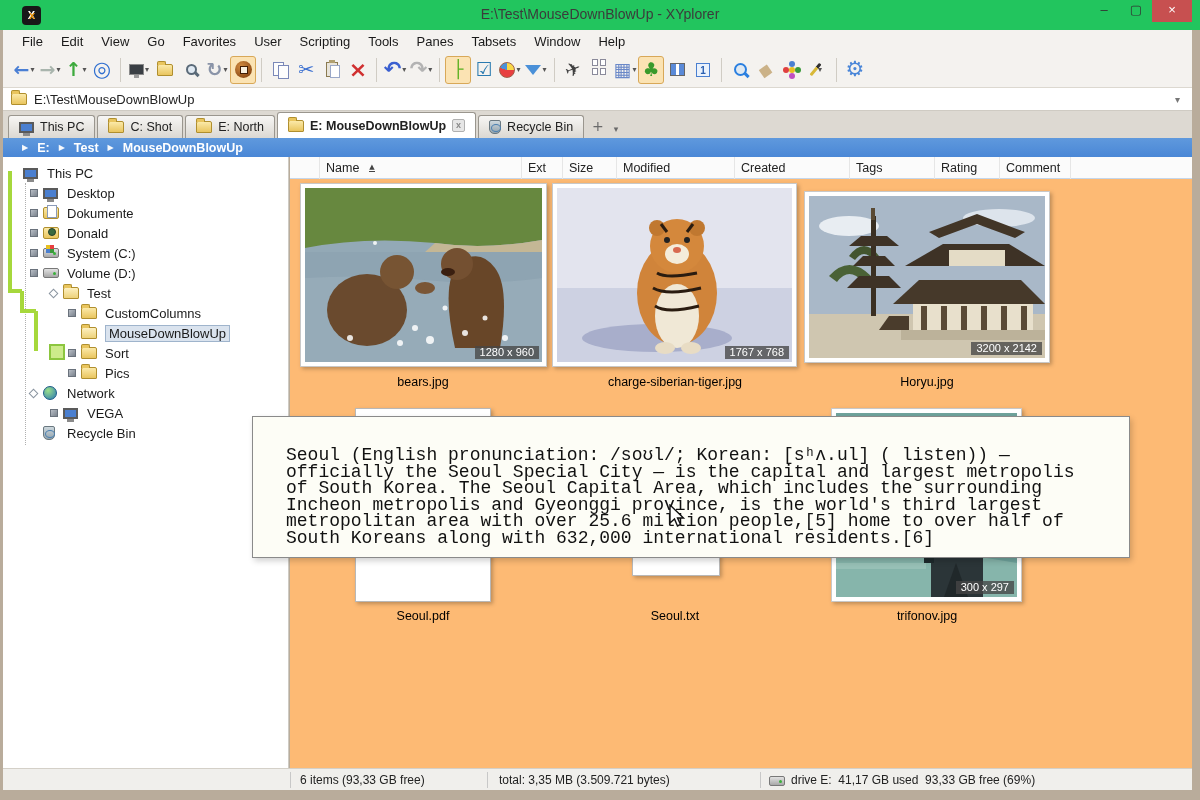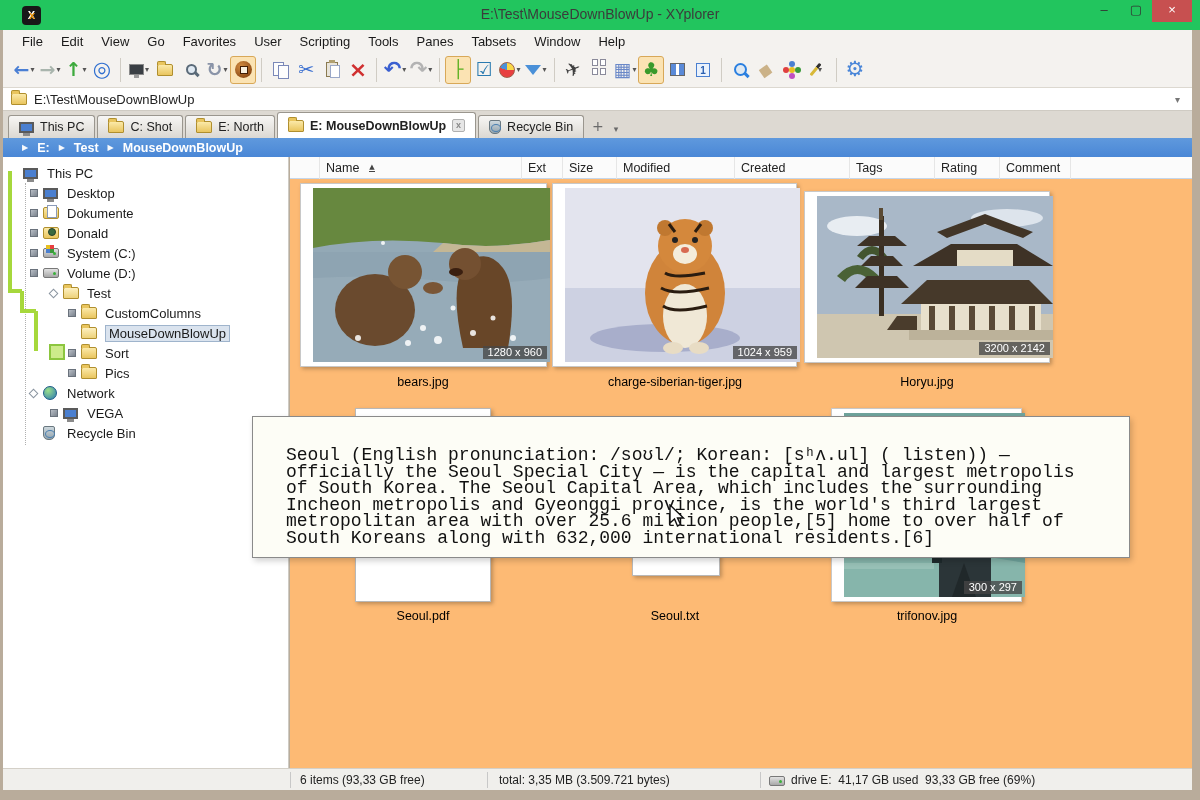--- a/index.html
+++ b/index.html
@@ -102,21 +102,21 @@
   .green-sq { left:46px; top:187px; width:16px; height:16px; background:#cdeb8b; border:2px solid #8cc63f; }
 
   
   .filepane { left:290px; top:157px; width:902px; height:611px; background:#fdba74; }
   .colhdr { position:absolute; left:0; top:0; width:902px; height:22px; background:#fbfbfb; border-bottom:1px solid #c5d6ea; display:flex; font-size:12.5px; color:#222; }
   .ch { display:flex; align-items:center; padding:0 6px; border-right:1px solid #e6e6e6; height:22px; }
   .ch.right { justify-content:flex-start; }
   .sorticon { font-size:7px; color:#444; border-bottom:1px solid #444; margin-left:10px; line-height:7px; font-family:"DejaVu Sans",sans-serif; }
 
   .thumb-frame { position:absolute; background:#fff; border:1px solid #c8c8c8; box-shadow:2px 2px 4px rgba(0,0,0,.25); padding:4px; }
-  .thumb-img { width:100%; height:100%; position:relative; overflow:hidden;margin-left:8px; }
+  .thumb-img { width:100%; height:100%; position:relative; overflow:hidden; }
   .dim-badge { position:absolute; right:3px; bottom:3px; background:rgba(70,70,70,.78); color:#fff; font-size:11px; padding:0 5px 1px; }
   .flabel { position:absolute; font-size:12.5px; color:#000; text-align:center; width:250px; }
   .page-thumb { position:absolute; background:#fff; border:1px solid #b8b8b8; box-shadow:2px 2px 4px rgba(0,0,0,.25); }
 
   
   .tooltip { left:252px; top:416px; width:878px; height:142px; background:#fdfdf6; border:1px solid #8a8a8a; box-shadow:2px 3px 6px rgba(0,0,0,.18); z-index:10; padding:30px 33px 0 33px; font-family:"Liberation Mono","DejaVu Sans Mono",monospace; font-size:18px; line-height:16.5px; color:#111; }
 
   
   .statusbar { left:3px; top:768px; width:1189px; height:22px; background:#f0efec; border-top:1px solid #d4d0c8; font-size:12px; color:#222; }
   .st-sep { position:absolute; top:3px; width:1px; height:16px; background:#c8c8c8; }
@@ -512,21 +512,21 @@
           <g stroke="#2a1c10" stroke-width="3" fill="none">
             <path d="M100,85 q10,6 40,0"></path>
               <path d="M96,100 q14,8 48,0"></path>
               <path d="M98,118 q12,8 44,0"></path>
             <path d="M104,36 l6,8"></path>
               <path d="M136,36 l-6,8"></path>
           </g>
           <ellipse cx="108" cy="160" rx="10" ry="6" fill="#e8dcC4"></ellipse>
           <ellipse cx="134" cy="160" rx="10" ry="6" fill="#e8dcc4"></ellipse>
         </svg>
-        <span class="dim-badge">1024 x 959</span>
+        <span class="dim-badge">1767 x 768</span>
       </div>
     </div>
     <div class="thumb-frame" style="left:514px;top:34px;width:246px;height:172px">
       <div class="thumb-img">
         <svg width="236" height="162" viewBox="0 0 236 162" preserveAspectRatio="none">
           <rect width="236" height="162" fill="#a9b8c8"></rect>
           <ellipse cx="40" cy="30" rx="30" ry="10" fill="#e8edf2"></ellipse>
             <ellipse cx="190" cy="22" rx="36" ry="9" fill="#dde4ec"></ellipse>
           <rect y="118" width="236" height="44" fill="#cfc6b0"></rect>
           <path d="M40,60 Q55,40 70,60 L64,64 Q55,52 46,64 Z" fill="#43552f"></path>

